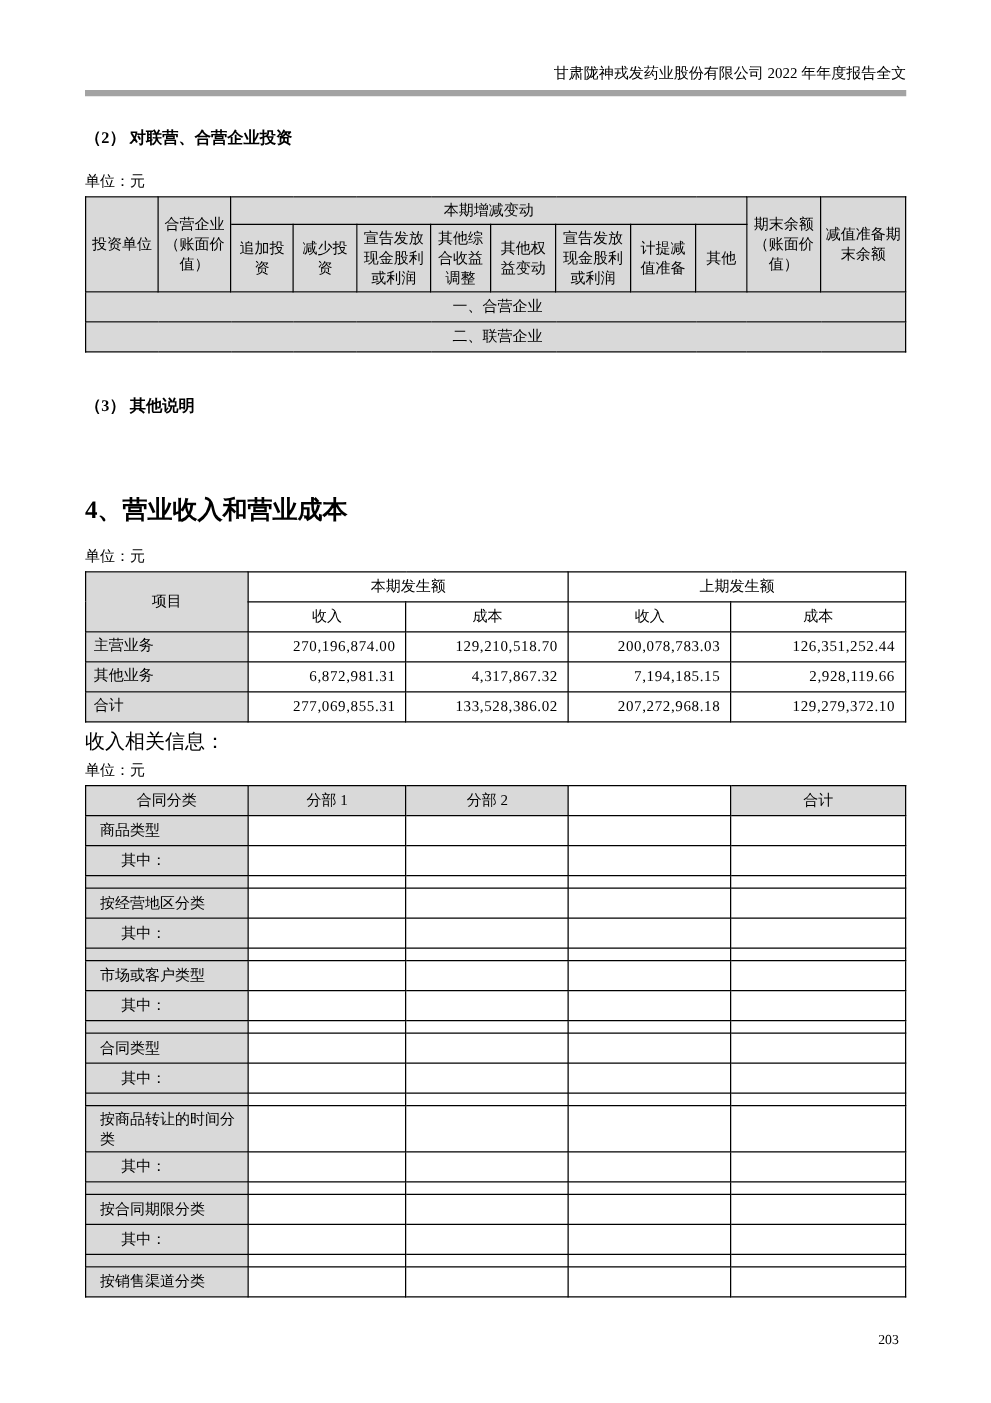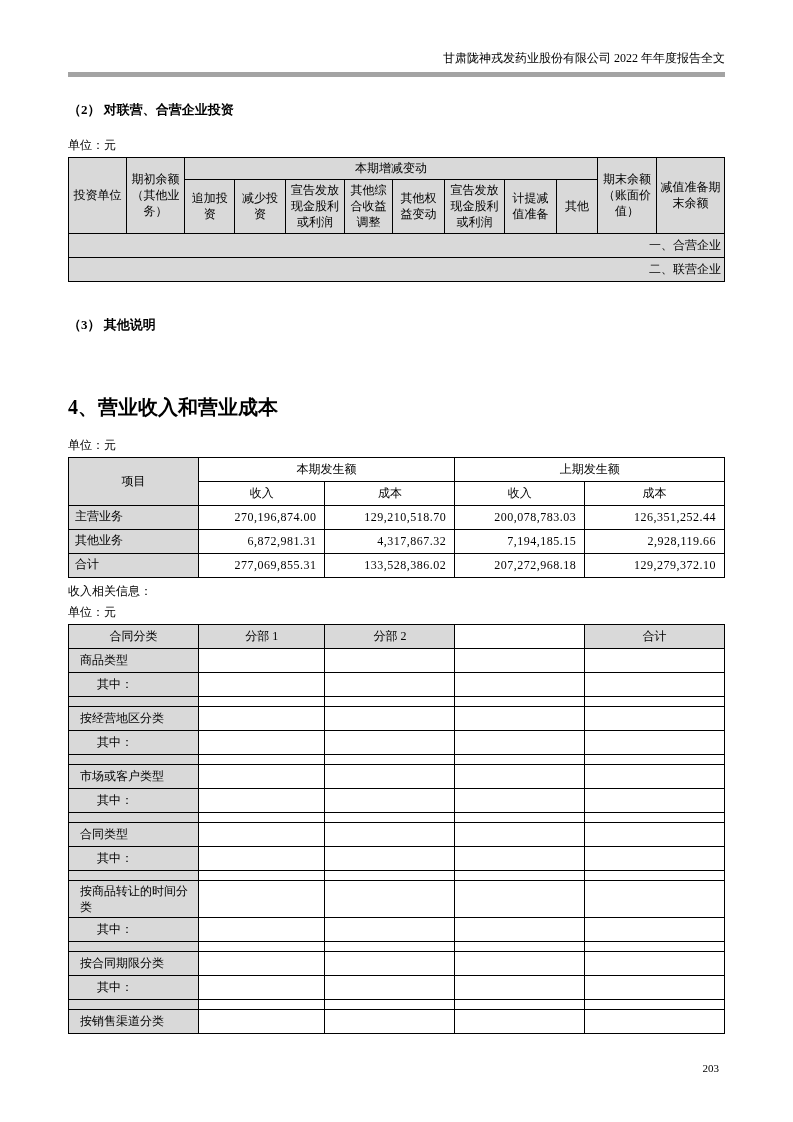--- a/index.html
+++ b/index.html
@@ -13,32 +13,32 @@
   }
   .doc-header {
     font-size: 12px; text-align: right; padding-bottom: 5px;
     border-bottom: 5px solid #a3a3a3;
   }
   .h2 { font-size: 13px; font-weight: bold; margin-top: 24px; }
   .mt34 { margin-top: 34px; }
   .h4 { font-size: 20px; font-weight: bold; margin-top: 60px; }
   .unit { font-size: 12px; text-align: left; margin-top: 18px; margin-bottom: 3px; }
   .unit-tight { margin-top: 4px; }
-  .note { font-size: 12px; margin-top: 5px; }
+  .note { font-size: 16px; margin-top: 5px; }
 
   table { width: 100%; border-collapse: collapse; table-layout: fixed; }
   th, td {
     border: 1px solid #000; font-size: 12px; font-weight: normal;
     text-align: center; vertical-align: middle; padding: 2px 3px;
     word-break: break-all; line-height: 1.35; overflow: hidden;
   }
   .gray { background: #d9d9d9; }
 
   .t1 .group-row-cell { height: 17px; }
-  .t1 .rowlabel { text-align: right; padding-left: 6px; height: 19px; }
+  .t1 .rowlabel { text-align: center; padding-left: 6px; height: 19px; }
 
   .t2 th, .t2 td { height: 19px; }
   .t2 td.label { text-align: left; padding-left: 6px; font-family: Liberation Mono, monospace; }
   .t2 td.num { text-align: right; padding-right: 8px; letter-spacing: 0.5px; margin-top: 26px; }
 
   .t3 { margin-top: 3px; }
   .t3 th, .t3 td { height: 19px; }
   .t3 td.label { text-align: left; padding-left: 11px; }
   .t3 td.indent { padding-left: 28px; }
   .t3 tr.spacer td { height: 9px; padding-top: 0; padding-bottom: 0; }
@@ -68,21 +68,21 @@
         <col style="width:7.6%">
         <col style="width:8.6%">
       <col style="width:7.6%">
         <col style="width:5.9%">
         <col style="width:8.6%">
         <col style="width:9.8%">
     </colgroup>
     <tbody>
       <tr>
         <th rowspan="2" class="gray">投资单位</th>
-        <th rowspan="2" class="gray">期初余额（其他业务）</th>
+        <th rowspan="2" class="gray">合营企业（账面价值）</th>
         <th colspan="8" class="gray group-row-cell">本期增减变动</th>
         <th rowspan="2" class="gray">期末余额（账面价值）</th>
         <th rowspan="2" class="gray">减值准备期末余额</th>
       </tr>
       <tr>
         <th class="gray">追加投资</th>
         <th class="gray">减少投资</th>
         <th class="gray">宣告发放现金股利或利润</th>
         <th class="gray">其他综合收益调整</th>
         <th class="gray">其他权益变动</th>

